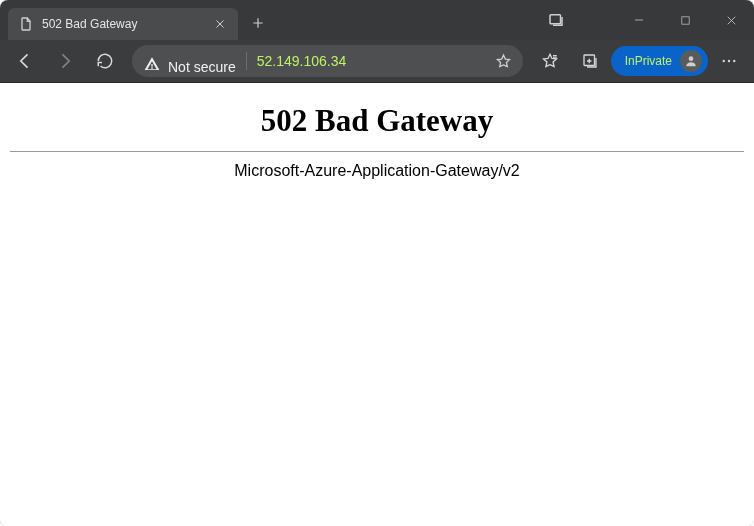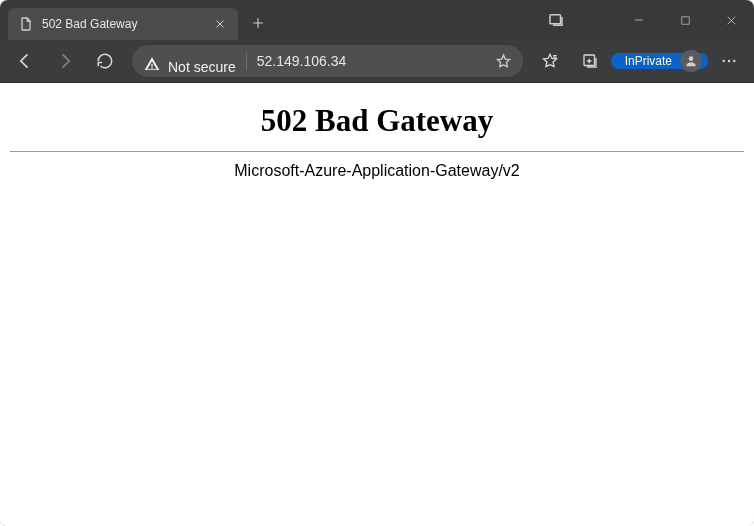--- a/index.html
+++ b/index.html
@@ -81,28 +81,28 @@
       gap: 10px;
       color: #e8e8e8;
       font-size: 14px;
     }
     .not-secure {
       display: flex; align-items: flex-end; gap: 8px;
       color: #f1f1f1;
       margin-top: 8px;
     }
     .addr-divider { width: 1px; height: 18px; background: #6d6e70; }
-    .addr-text { flex: 1; color: #e5e5e5; }
+    .addr-text { flex: 1; color: #bef264; }
     .addr-star { width: 22px; height: 22px; display:flex; align-items:center; justify-content:center; color:#cfcfcf; cursor:pointer; }
     .inprivate-pill {
       display: flex; align-items: center; gap: 8px;
       background: #0a63c9;
-      color: #fef9c3;
+      color: #bef264;
       font-size: 12px;
-      height: 16px;
+      height: 30px;
       border-radius: 15px;
       padding: 0 6px 0 14px;
       cursor: pointer;
     }
     .inprivate-avatar {
       width: 22px; height: 22px; border-radius: 50%;
       background: #5a5b5d; display:flex; align-items:center; justify-content:center;
     }
     .content {
       padding: 10px 8px 0 8px;

